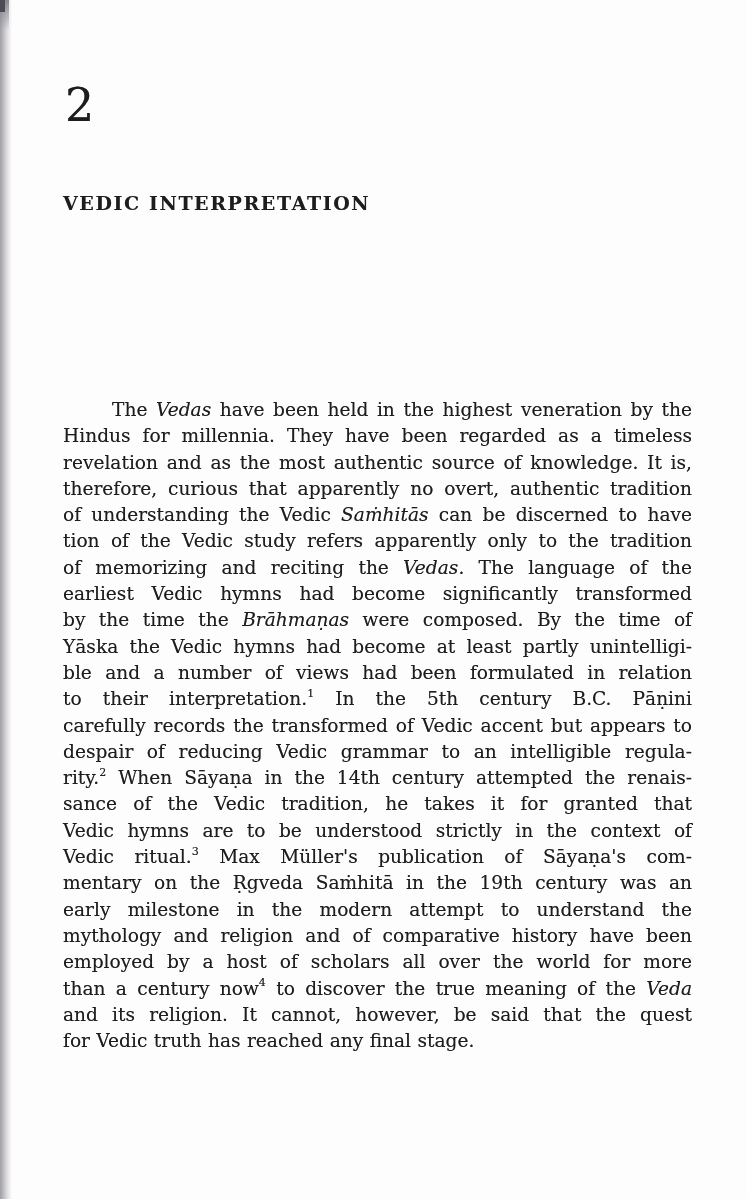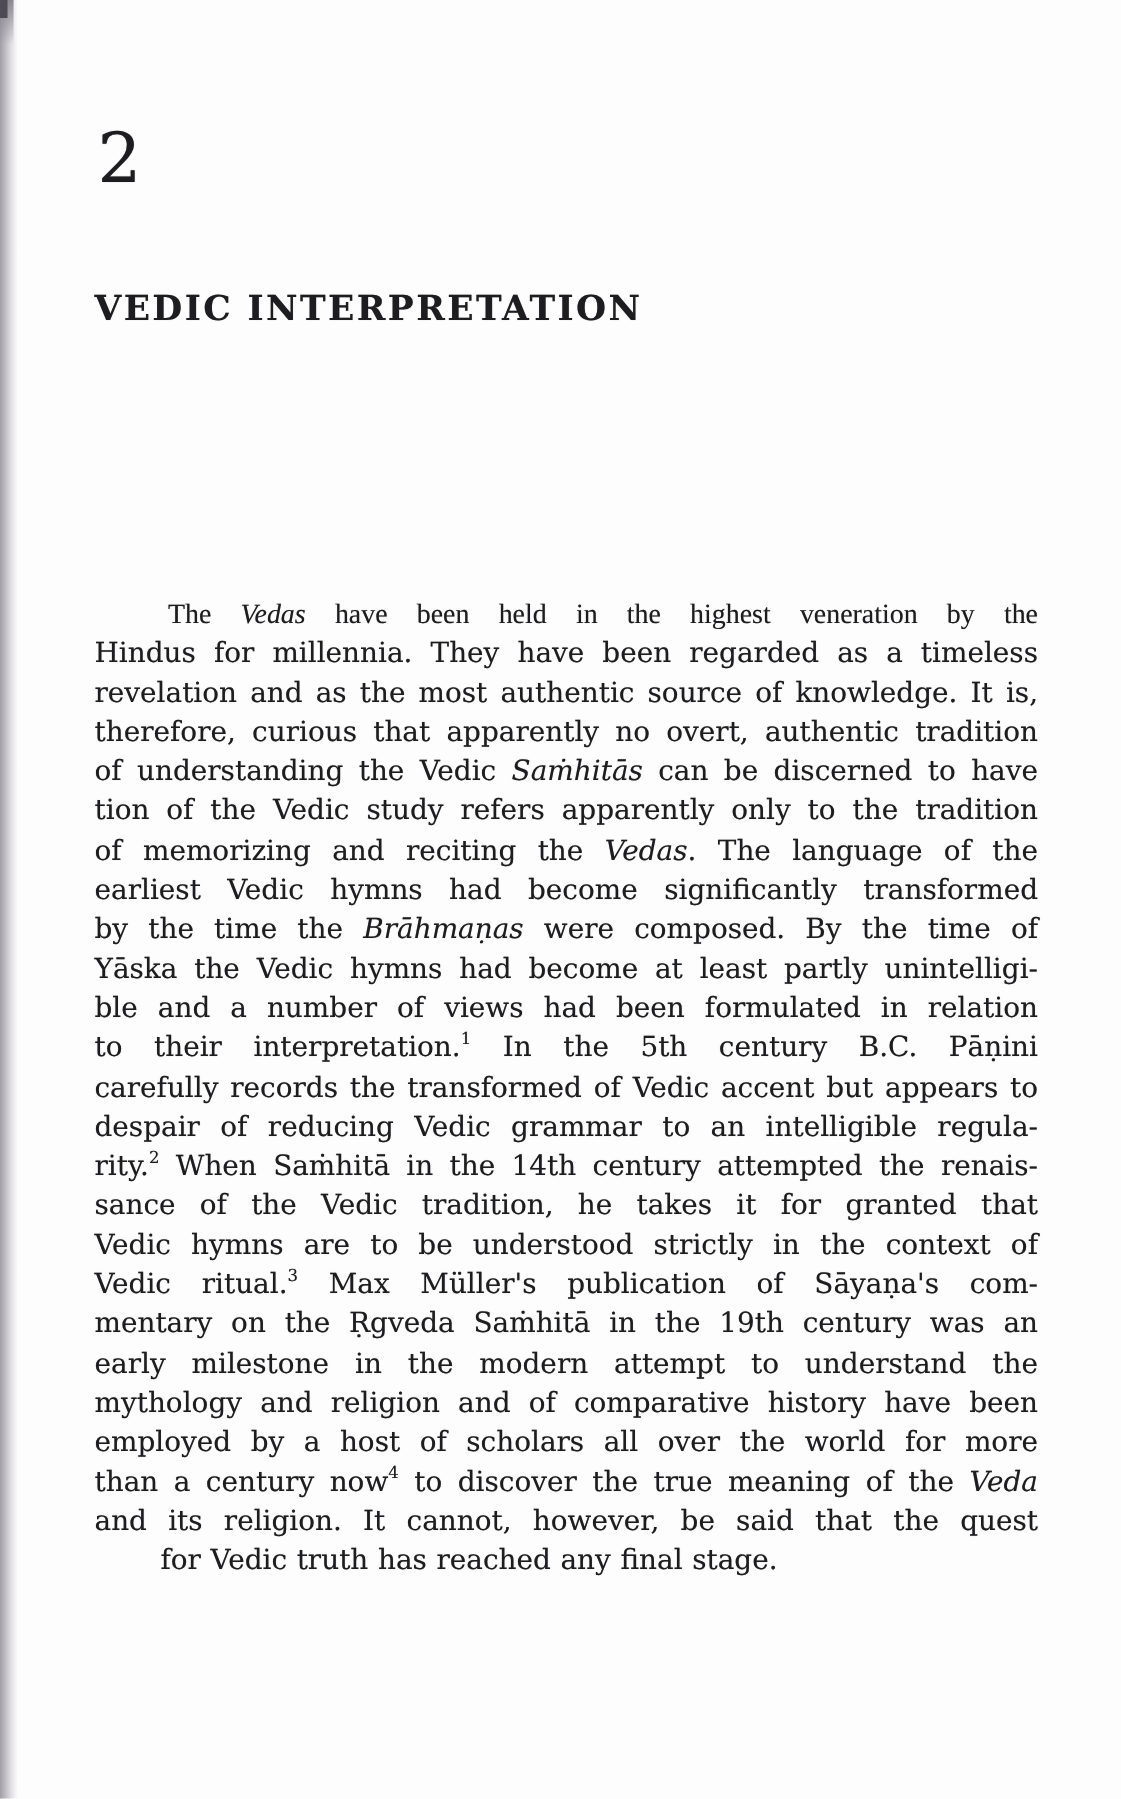--- a/index.html
+++ b/index.html
@@ -50,21 +50,21 @@
     line-height: 1;
     font-weight: normal;
     color: var(--ink);
     text-shadow: 0 0 0.6px rgba(29,28,30,0.55);
   }
   .heading {
     position: absolute;
     left: 63px;
     top: 192px;
     margin: 0;
-    font-size: 23px;
+    font-size: 19px;
     line-height: 1.2;
     font-weight: bold;
     letter-spacing: 1.6px;
     color: var(--ink);
     text-shadow: 0 0 0.5px rgba(29,28,30,0.45);
   }
   .paragraph {
     position: absolute;
     left: 63px;
     top: 397px;
@@ -73,22 +73,22 @@
     line-height: 26.3px;
     text-shadow: 0 0 0.5px rgba(29,28,30,0.5);
   }
   .body-line {
     height: 26.3px;
     text-align: justify;
     text-align-last: justify;
     white-space: normal;
     word-spacing: 0.5px;
   }
-  .body-line.indent { padding-left: 49px; font-family: Liberation Serif, serif; }
-  .body-line.last { text-align-last: left; margin-left: 44px; }
+  .body-line.indent { padding-left: 49px; }
+  .body-line.last { text-align-last: left; }
   .body-line i { font-style: italic; }
   .body-line sup {
     font-size: 11px;
     line-height: 0;
     position: relative;
     top: -1px;
     vertical-align: super;
   }
 </style>
 </head>
@@ -111,21 +111,21 @@
       <div class="body-line"><span>of understanding the Vedic </span><i>Saṁhitās</i><span> can be discerned to have</span></div>
       <div class="body-line"><span>tion of the Vedic study refers apparently only to the tradition</span></div>
       <div class="body-line"><span>of memorizing and reciting the </span><i>Vedas</i><span>. The language of the</span></div>
       <div class="body-line"><span>earliest Vedic hymns had become significantly transformed</span></div>
       <div class="body-line"><span>by the time the </span><i>Brāhmaṇas</i><span> were composed. By the time of</span></div>
       <div class="body-line"><span>Yāska the Vedic hymns had become at least partly unintelligi-</span></div>
       <div class="body-line"><span>ble and a number of views had been formulated in relation</span></div>
       <div class="body-line"><span>to their interpretation.</span><sup>1</sup><span> In the 5th century B.C. Pāṇini</span></div>
       <div class="body-line"><span>carefully records the transformed of Vedic accent but appears to</span></div>
       <div class="body-line"><span>despair of reducing Vedic grammar to an intelligible regula-</span></div>
-      <div class="body-line"><span>rity.</span><sup>2</sup><span> When Saṁhitā in the 14th century attempted the renais-</span></div>
+      <div class="body-line"><span>rity.</span><sup>2</sup><span> When Sāyaṇa in the 14th century attempted the renais-</span></div>
       <div class="body-line"><span>sance of the Vedic tradition, he takes it for granted that</span></div>
       <div class="body-line"><span>Vedic hymns are to be understood strictly in the context of</span></div>
       <div class="body-line"><span>Vedic ritual.</span><sup>3</sup><span> Max Müller's publication of Sāyaṇa's com-</span></div>
       <div class="body-line"><span>mentary on the Ṛgveda Saṁhitā in the 19th century was an</span></div>
       <div class="body-line"><span>early milestone in the modern attempt to understand the</span></div>
       <div class="body-line"><span>mythology and religion and of comparative history have been</span></div>
       <div class="body-line"><span>employed by a host of scholars all over the world for more</span></div>
       <div class="body-line"><span>than a century now</span><sup>4</sup><span> to discover the true meaning of the </span><i>Veda</i></div>
       <div class="body-line"><span>and its religion. It cannot, however, be said that the quest</span></div>
       <div class="body-line last"><span>for Vedic truth has reached any final stage.</span></div>

